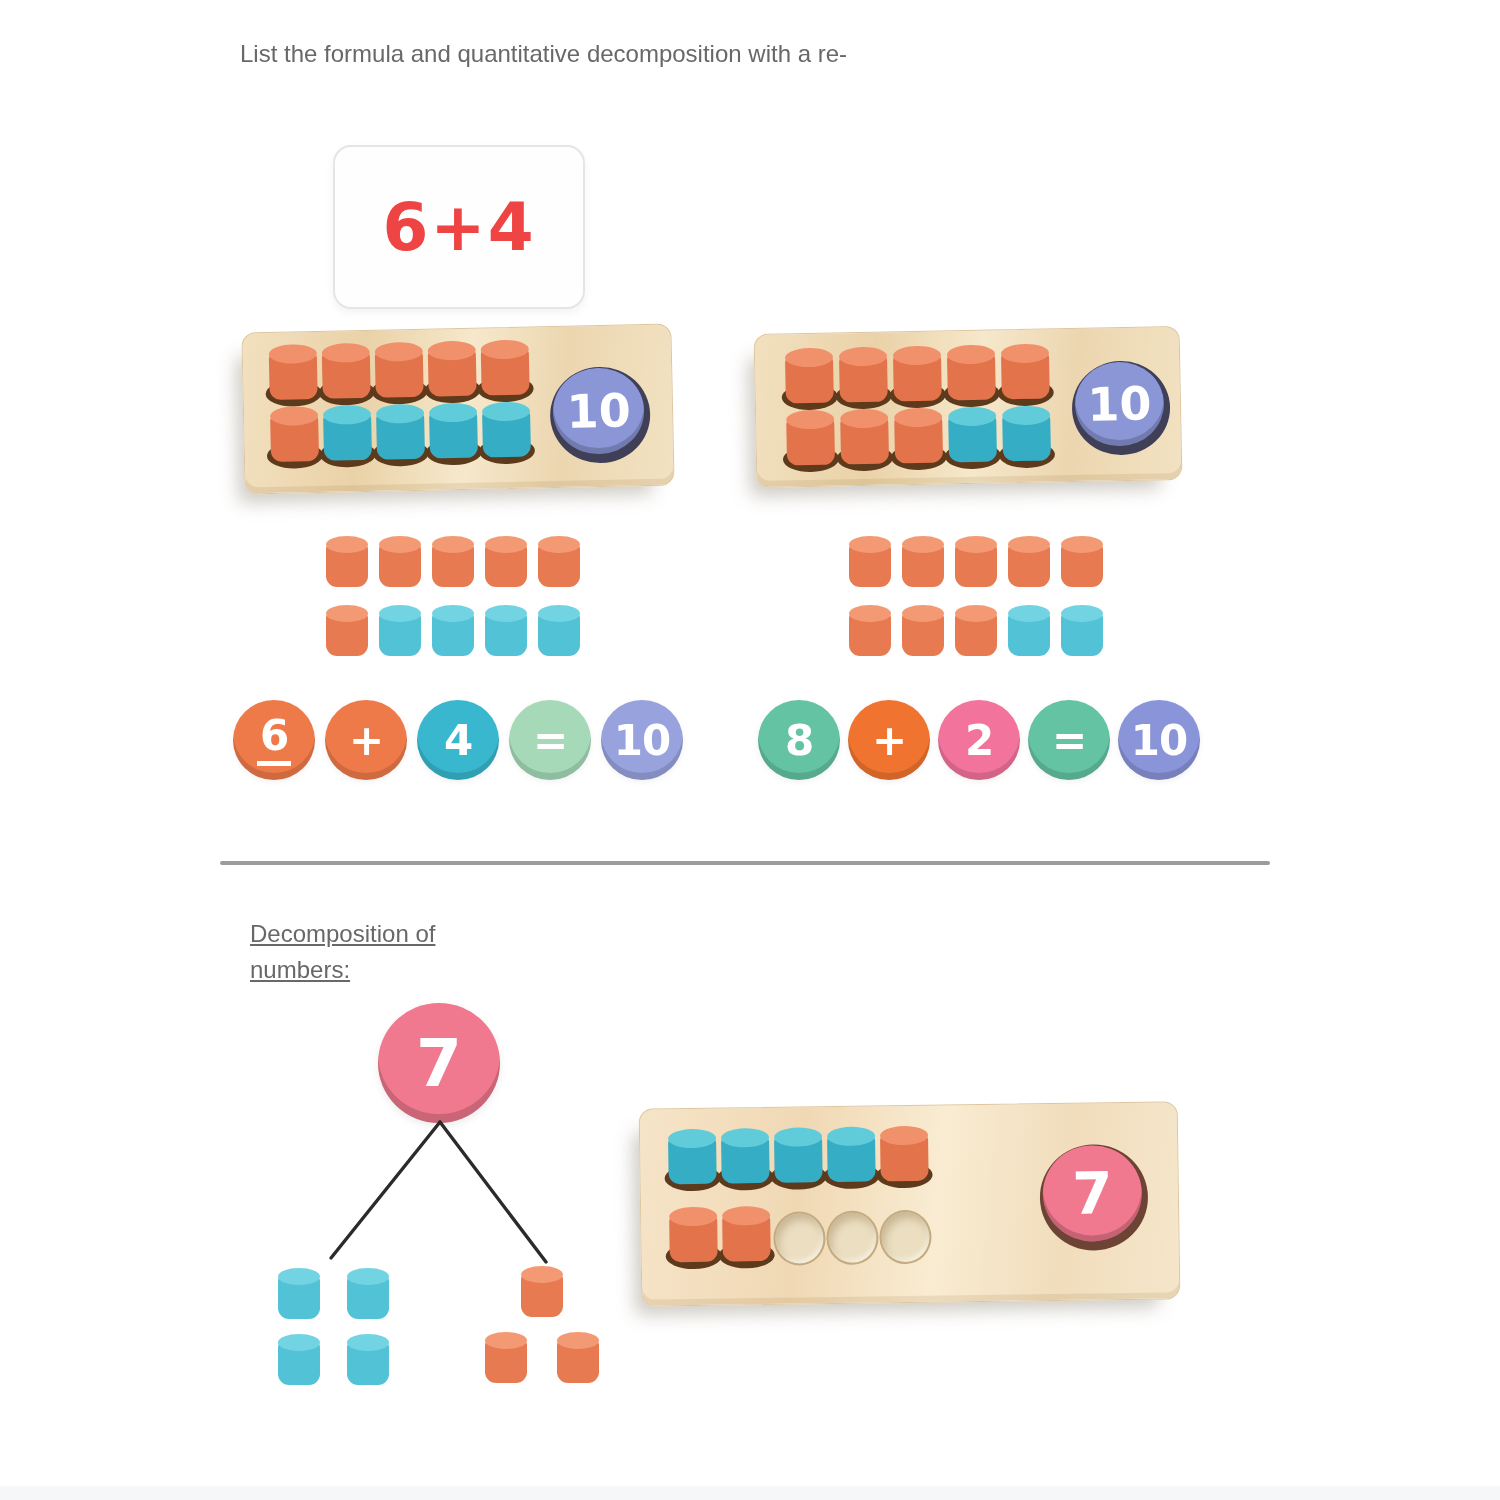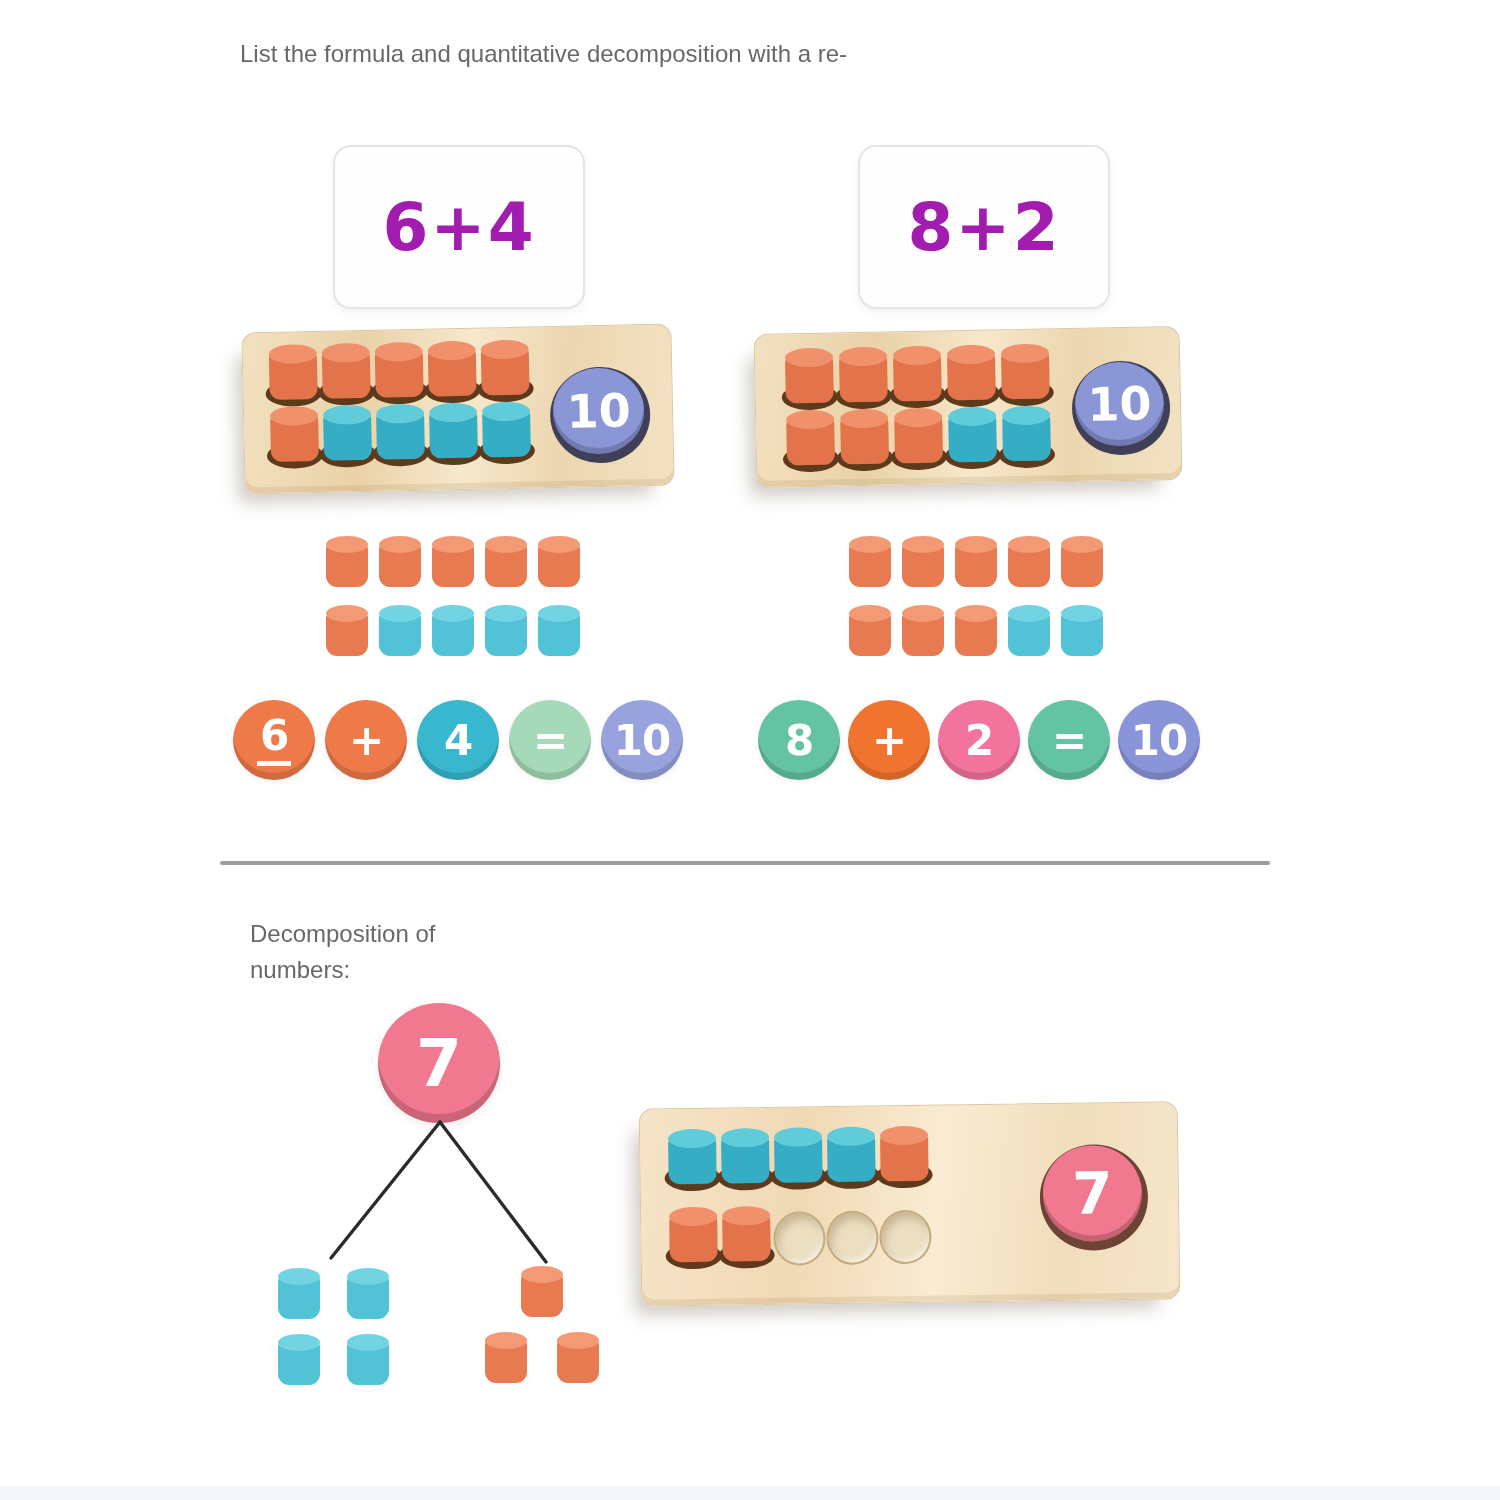--- a/index.html
+++ b/index.html
@@ -2,26 +2,26 @@
 <html><head>
 <meta charset="utf-8">
 <style>
   html,body{margin:0;padding:0;background:#fff;}
   #canvas{position:relative;width:1500px;height:1500px;background:#ffffff;overflow:hidden;
           font-family:"Liberation Sans",sans-serif;}
 
   
   .heading{position:absolute;color:#686868;font:400 24px/1.5 "Liberation Sans",sans-serif;}
   .heading.main{left:240px;top:36px;}
-  .heading.sub{left:250px;top:916px;}
+  .heading.sub{left:250px;top:916px;text-decoration:underline;}
 
   
   .flashcard{position:absolute;width:248px;height:160px;background:#fefefe;border:2px solid #e5e5e5;
              border-radius:18px;display:flex;align-items:center;justify-content:center;
-             font:700 66px "DejaVu Sans",sans-serif;color:#a21caf;letter-spacing:2px;
+             font:700 66px "DejaVu Sans",sans-serif;color:#ef4444;letter-spacing:2px;
              box-shadow:0 4px 10px rgba(0,0,0,.05);}
   .card1{left:333px;top:145px;}
   .card2{left:858px;top:145px;}
 
   
   .board{position:absolute;border-radius:14px;border:1px solid #ddc69e;
          background:linear-gradient(96deg,#f2e0bf,#ead2a8 28%,#f6e8cb 52%,#ecd6b0 74%,#f2e2c2);
          box-shadow:-14px 16px 18px -8px rgba(130,118,100,.38), inset 0 -6px 0 rgba(150,110,60,.14);}
   .board1{left:243px;top:328px;width:428px;height:160px;transform:rotate(-1.2deg);}
   .board2{left:755px;top:330px;width:424px;height:152px;transform:rotate(-1.1deg);}
@@ -102,23 +102,20 @@
 
 <div id="canvas">
 
   <div class="heading main">
     <div>List the formula and quantitative decomposition with a re-</div>
   </div>
 
   <div class="flashcard card1">
     <span>6+4</span>
   </div>
-  <div class="flashcard card2">
-    <span>8+2</span>
-  </div>
 
   <div class="board board1">
     <div class="peg-row in-board r1">
         <div class="peg orange">
           <div class="peg-top"></div>
         </div>
         <div class="peg orange">
           <div class="peg-top"></div>
         </div>
         <div class="peg orange">

